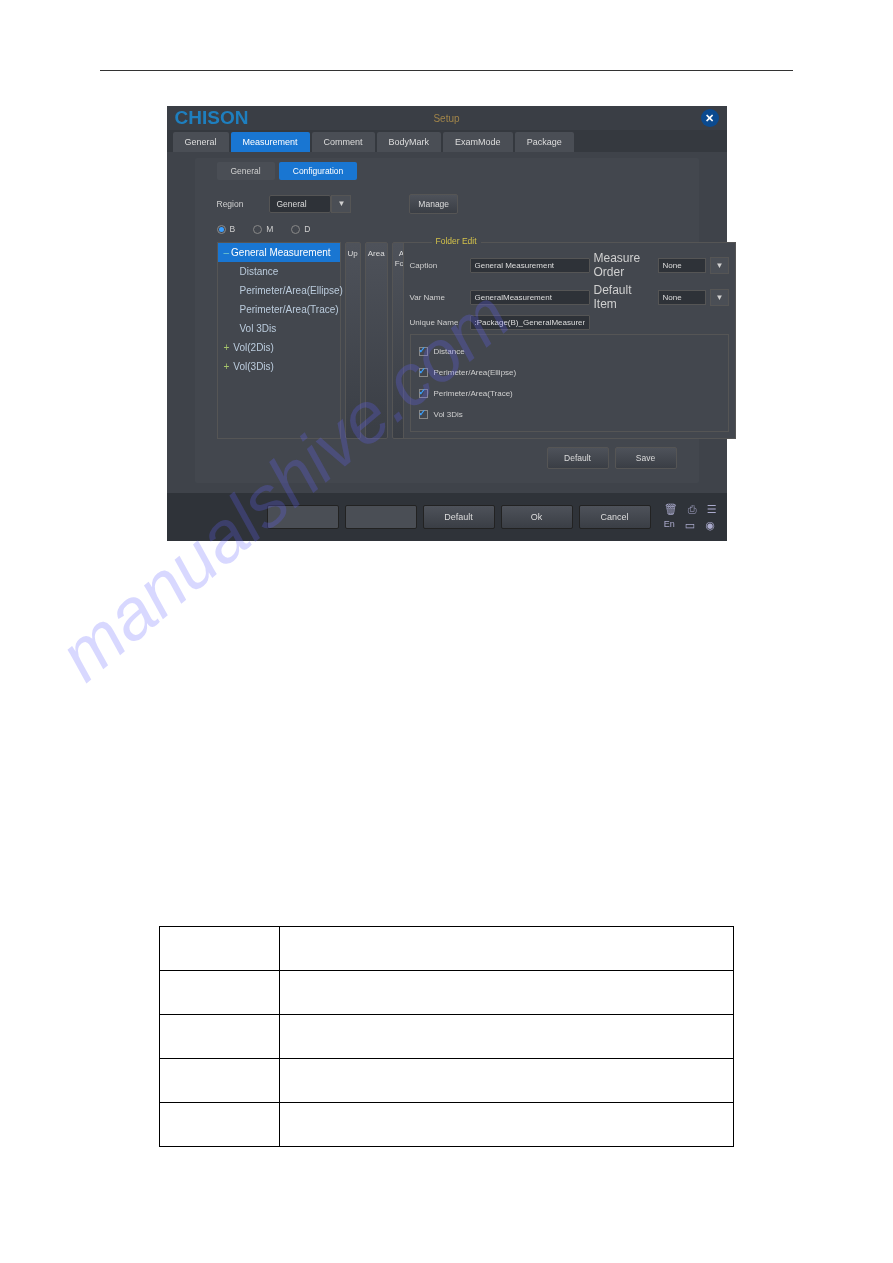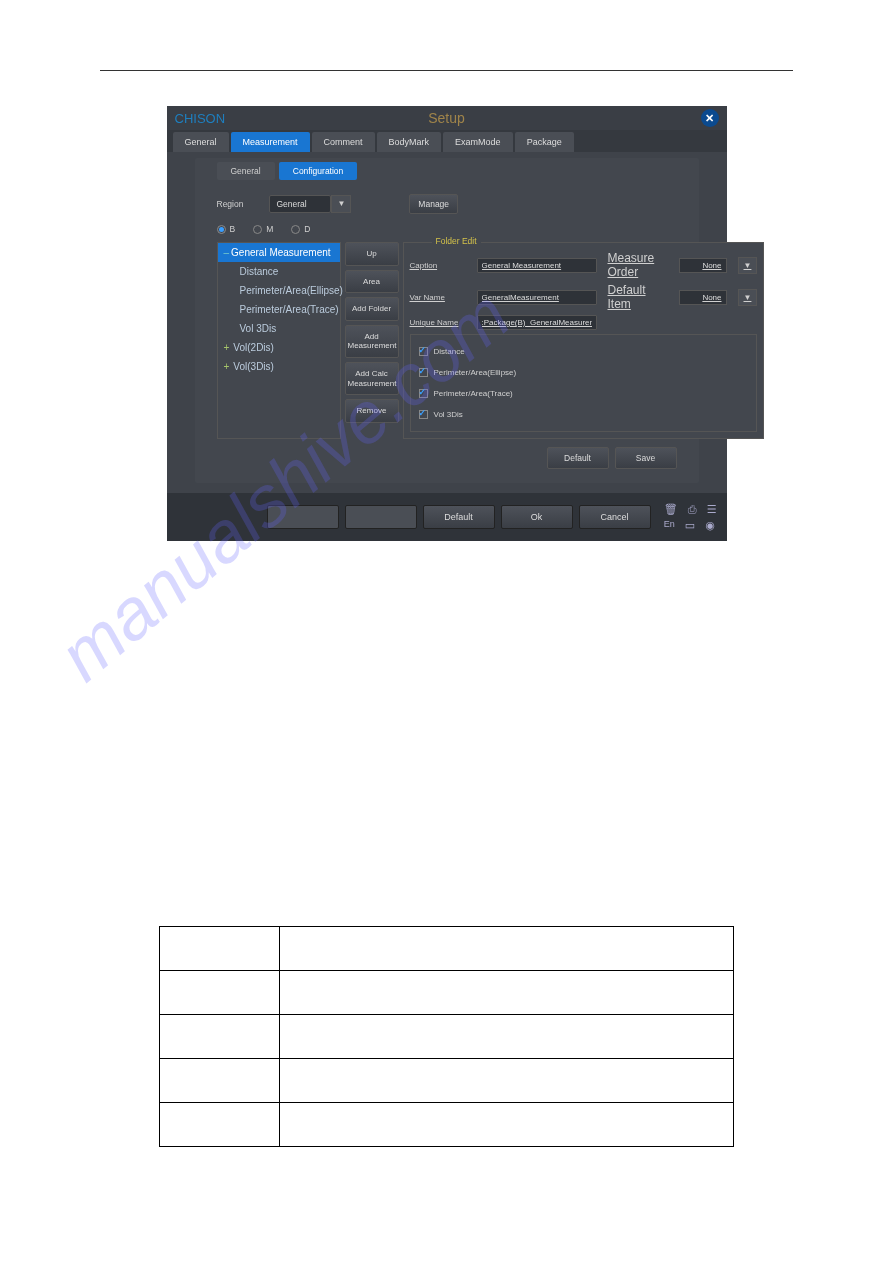--- a/index.html
+++ b/index.html
@@ -1,22 +1,22 @@
 <!DOCTYPE html>
 <html><head>
 <meta charset="utf-8">
 <style>
   * { box-sizing: border-box; margin: 0; padding: 0; font-family: Arial, sans-serif; }
   body { background: #fff; width: 893px; height: 1263px; position: relative; }
   .page { padding: 40px 100px; }
   .hr-top { border: none; border-top: 1px solid #333; margin: 30px 0 35px; }
   .app { width: 560px; margin: 0 auto; background: #3f434a; border-radius: 4px; font-size: 9px; color: #d0d0d0; position: relative; }
   .titlebar { height: 24px; display: flex; align-items: center; justify-content: space-between; padding: 0 8px; background: #3a3e45; }
-  .brand { color: #1e7fbf; font-weight: normal; font-size: 13px; }
-  .title-center { position: absolute; left: 50%; transform: translateX(-50%); color: #a0844a; font-size: 14px; }
+  .brand { color: #1e7fbf; font-weight: bold; font-size: 19px; }
+  .title-center { position: absolute; left: 50%; transform: translateX(-50%); color: #a0844a; font-size: 10px; }
   .close-btn { width: 18px; height: 18px; border-radius: 50%; background: #0b4a8f; color: #fff; display: flex; align-items: center; justify-content: center; font-weight: bold; cursor: pointer; font-size: 11px; }
   .tabs-row { display: flex; padding: 2px 6px 0; gap: 2px; background: #35393f; }
   .tab { background: #4a4e55; color: #ddd; padding: 5px 12px; font-size: 9px; border-radius: 2px 2px 0 0; cursor: pointer; }
   .tab.active { background: #1976d2; color: #fff; }
   .subtabs { display: flex; padding: 10px 20px 6px; gap: 4px; }
   .subtab { background: #4a4e55; padding: 4px 14px; font-size: 8.5px; border-radius: 2px; cursor: pointer; }
   .subtab.active { background: #1976d2; color: #fff; }
   .config-area { padding: 4px 22px 14px; background: #43474e; margin: 0 14px; border-radius: 2px; }
   .region-row { display: flex; align-items: center; gap: 26px; padding: 6px 0; }
   .lbl { font-size: 8.5px; }
@@ -27,30 +27,30 @@
   .radio { display: flex; align-items: center; gap: 4px; font-size: 8.5px; cursor: pointer; }
   .radio-dot { width: 9px; height: 9px; border: 1px solid #888; border-radius: 50%; display: inline-block; position: relative; }
   .radio-dot.on::after { content: ""; position: absolute; width: 5px; height: 5px; background: #3a9fff; border-radius: 50%; top: 1.5px; left: 1.5px; }
   .main-row { display: flex; gap: 4px; }
   .tree { width: 124px; background: #43474e; border: 1px solid #555; }
   .tree-item { padding: 4px 6px; font-size: 10px; color: #bcd; cursor: pointer; }
   .tree-item.sel { background: #1976d2; color: #fff; }
   .tree-item.child { padding-left: 22px; }
   .tree-item .exp { color: #7cc; margin-right: 2px; }
   .tree-item .plus { color: #a5c46a; margin-right: 4px; }
-  .btn-col { display: flex; flex-direction: column; gap: 4px; width: 54px; }
+  .btn-col { display: flex; flex-direction: row; gap: 4px; width: 54px; }
   .btn-col .btn { padding: 6px 2px; font-size: 8px; line-height: 1.2; }
   .folder-edit { flex: 1; border: 1px solid #555; background: #43474e; position: relative; padding: 8px 6px 6px; }
   .folder-edit-label { position: absolute; top: -7px; left: 28px; color: #d4c24a; font-size: 8.5px; background: #43474e; padding: 0 4px; }
-  .form-row { display: flex; gap: 11px; align-items: center; margin-bottom: 4px; text-decoration: underline; }
+  .form-row { display: flex; gap: 4px; align-items: center; margin-bottom: 4px; }
   .form-lbl { width: 56px; font-size: 8px; }
   .form-input { background: #2e3238; border: 1px solid #555; color: #ddd; padding: 2px 4px; font-size: 8px; flex: 1; min-width: 0; border-radius: 1px; }
   .form-input.short { width: 120px; flex: none; }
   .form-lbl2 { width: 60px; font-size: 12px; }
-  .form-sel { background: #2e3238; border: 1px solid #555; color: #ddd; padding: 2px 4px; font-size: 8px; width: 48px; text-align: right; }
+  .form-sel { background: #2e3238; border: 1px solid #555; color: #ddd; padding: 2px 4px; font-size: 8px; width: 48px; }
   .check-area { border: 1px solid #555; padding: 6px; margin-top: 4px; }
   .check-row { display: flex; align-items: center; gap: 6px; padding: 6px 2px; font-size: 8px; }
   .check { width: 9px; height: 9px; border: 1px solid #888; position: relative; }
   .check.on::after { content: "✓"; position: absolute; color: #3a9fff; font-size: 9px; top: -3px; left: -1px; font-weight: bold; }
   .def-save { display: flex; justify-content: flex-end; gap: 6px; padding: 8px 0 0; }
   .def-save .btn { width: 62px; padding: 5px 0; }
   .footer { height: 48px; background: #2f3339; display: flex; align-items: center; justify-content: space-between; padding: 0 10px; }
   .footer-btns { display: flex; gap: 6px; margin-left: 90px; }
   .footer-btn { width: 72px; padding: 6px 0; font-size: 9px; text-align: center; background: linear-gradient(#4e525a,#3a3e45); border: 1px solid #222; border-radius: 2px; cursor: pointer; color: #ddd; }
   .footer-btn.blank { background: #4a4e55; }

